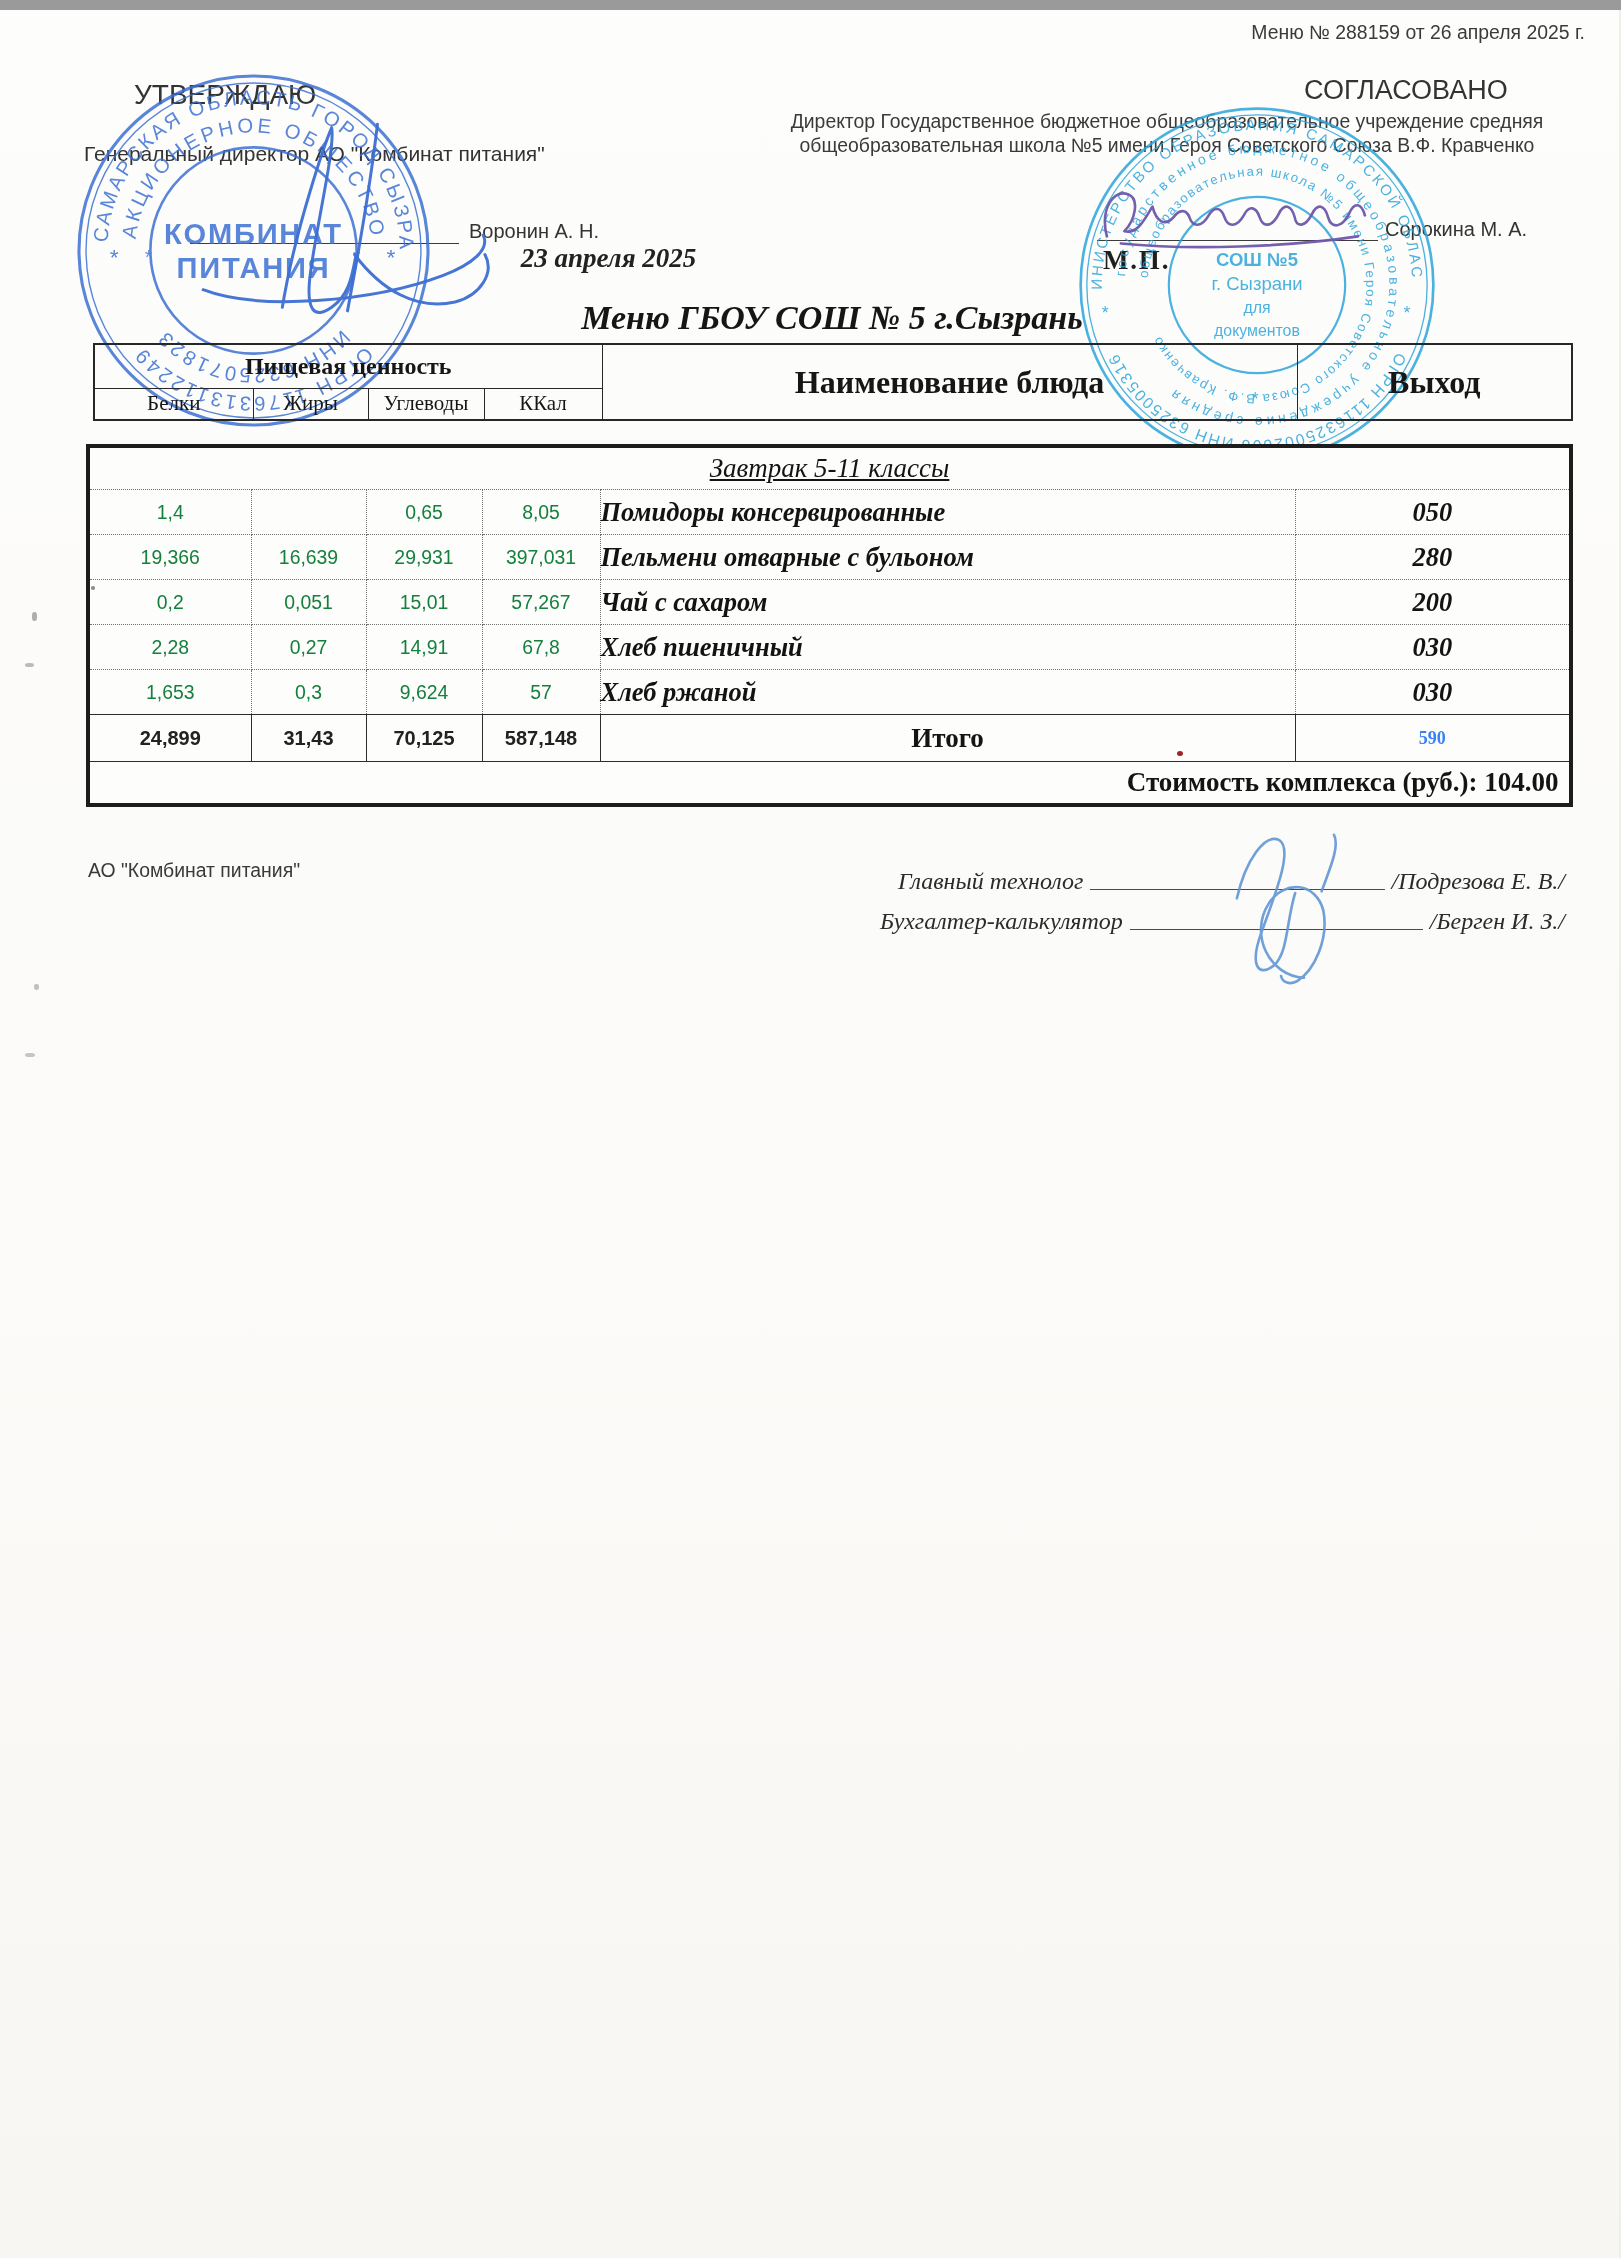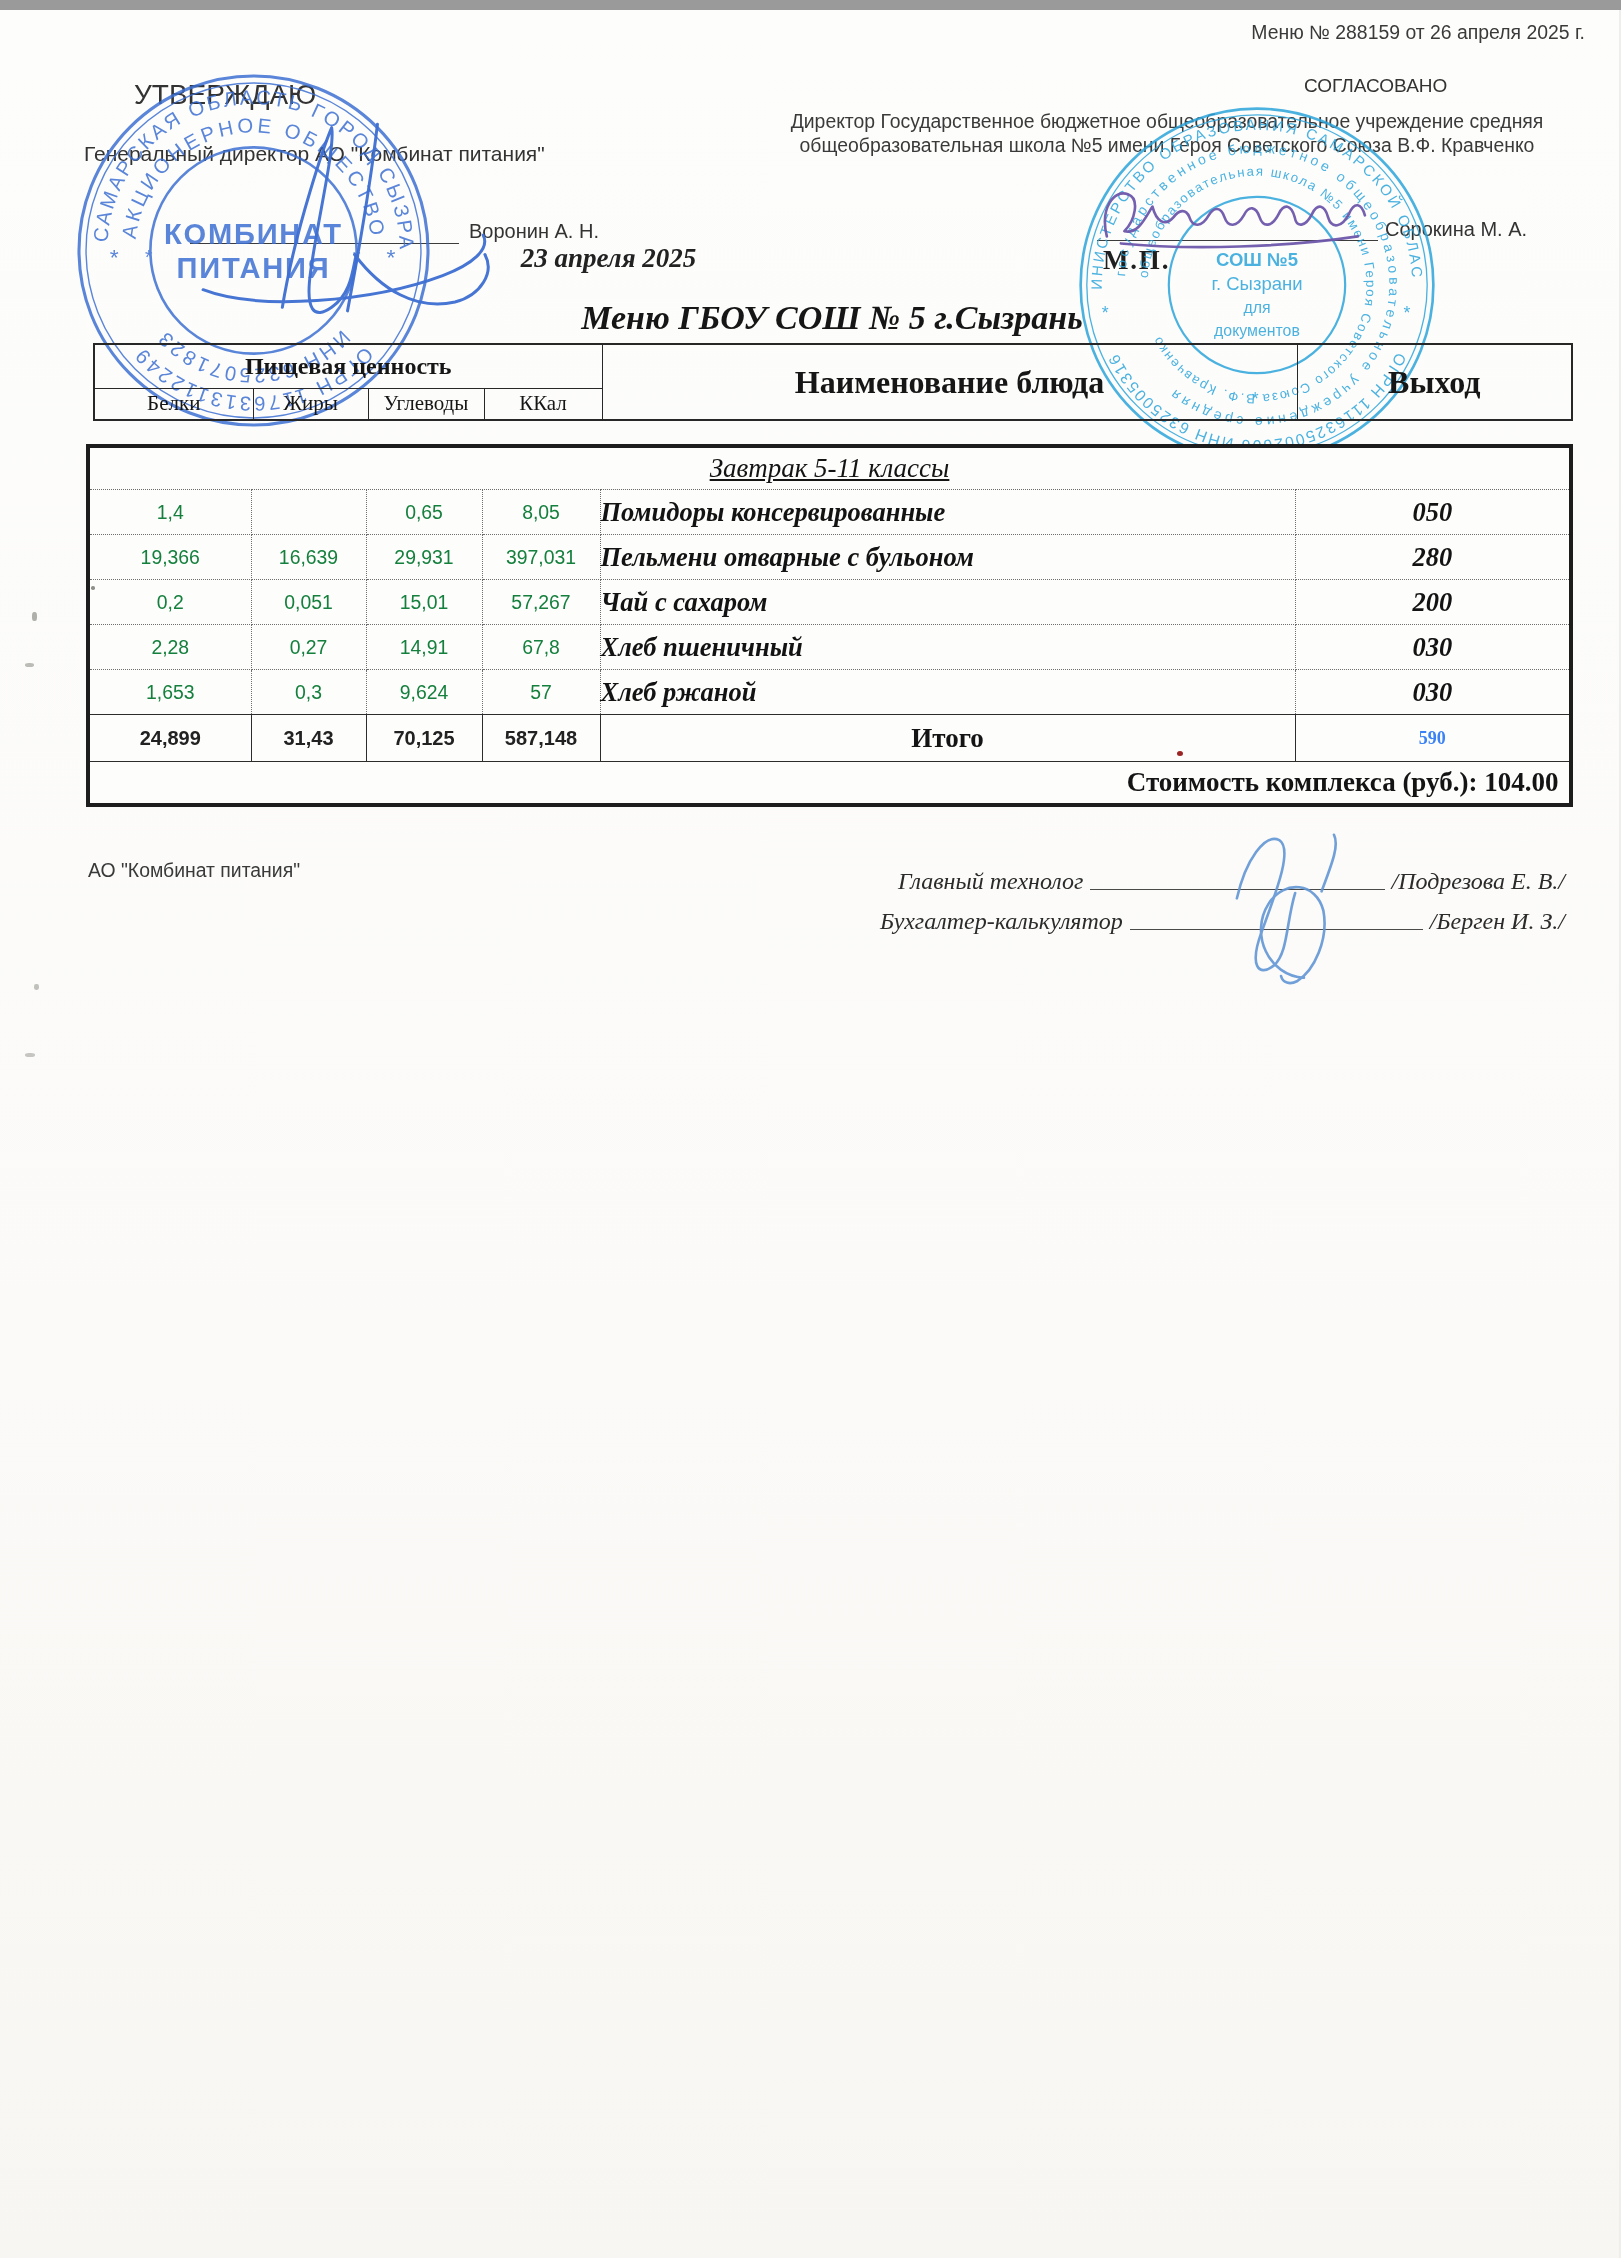--- a/index.html
+++ b/index.html
@@ -7,21 +7,21 @@
     position:relative;width:1622px;height:2258px;margin:10px auto;
     background:linear-gradient(180deg,#fdfdfb 0%, #fbfaf8 60%, #f7f6f2 100%);
     overflow:hidden;
     font-family:"Liberation Sans", sans-serif;
     color:#2e2e2e;
   }
   .abs{position:absolute;}
   
   .meta-line{top:10.6px;right:37px;font-size:19.4px;color:#3a3a3a;}
   .approve-title{left:134px;top:69px;font-size:28px;color:#333;}
-  .agree-title{left:1304px;top:65px;font-size:19px;color:#333;}
+  .agree-title{left:1304px;top:65px;font-size:27px;color:#333;}
   .approve-role{left:84px;top:132px;font-size:21px;color:#333;}
   .agree-role{left:748px;top:99px;width:838px;text-align:center;font-size:19.4px;line-height:24px;color:#3a3a3a;}
   .sig-line{border-bottom:1.8px solid #3c3c3c;height:0;}
   .approve-line{left:190px;top:233px;width:269px;}
   .approve-signer{left:469px;top:210px;font-size:20px;color:#333;}
   .agree-line{left:1097px;top:230px;width:281px;}
   .agree-signer{left:1385px;top:208px;font-size:20px;color:#333;}
   .approve-date{left:494px;top:233px;width:229px;text-align:center;
     font-family:"Liberation Serif",serif;font-weight:bold;font-style:italic;font-size:27px;color:#222;}
   .seal-mark{left:1103px;top:235px;font-family:"Liberation Serif",serif;font-weight:bold;font-size:27px;color:#1f1f1f;letter-spacing:1.8px;}

